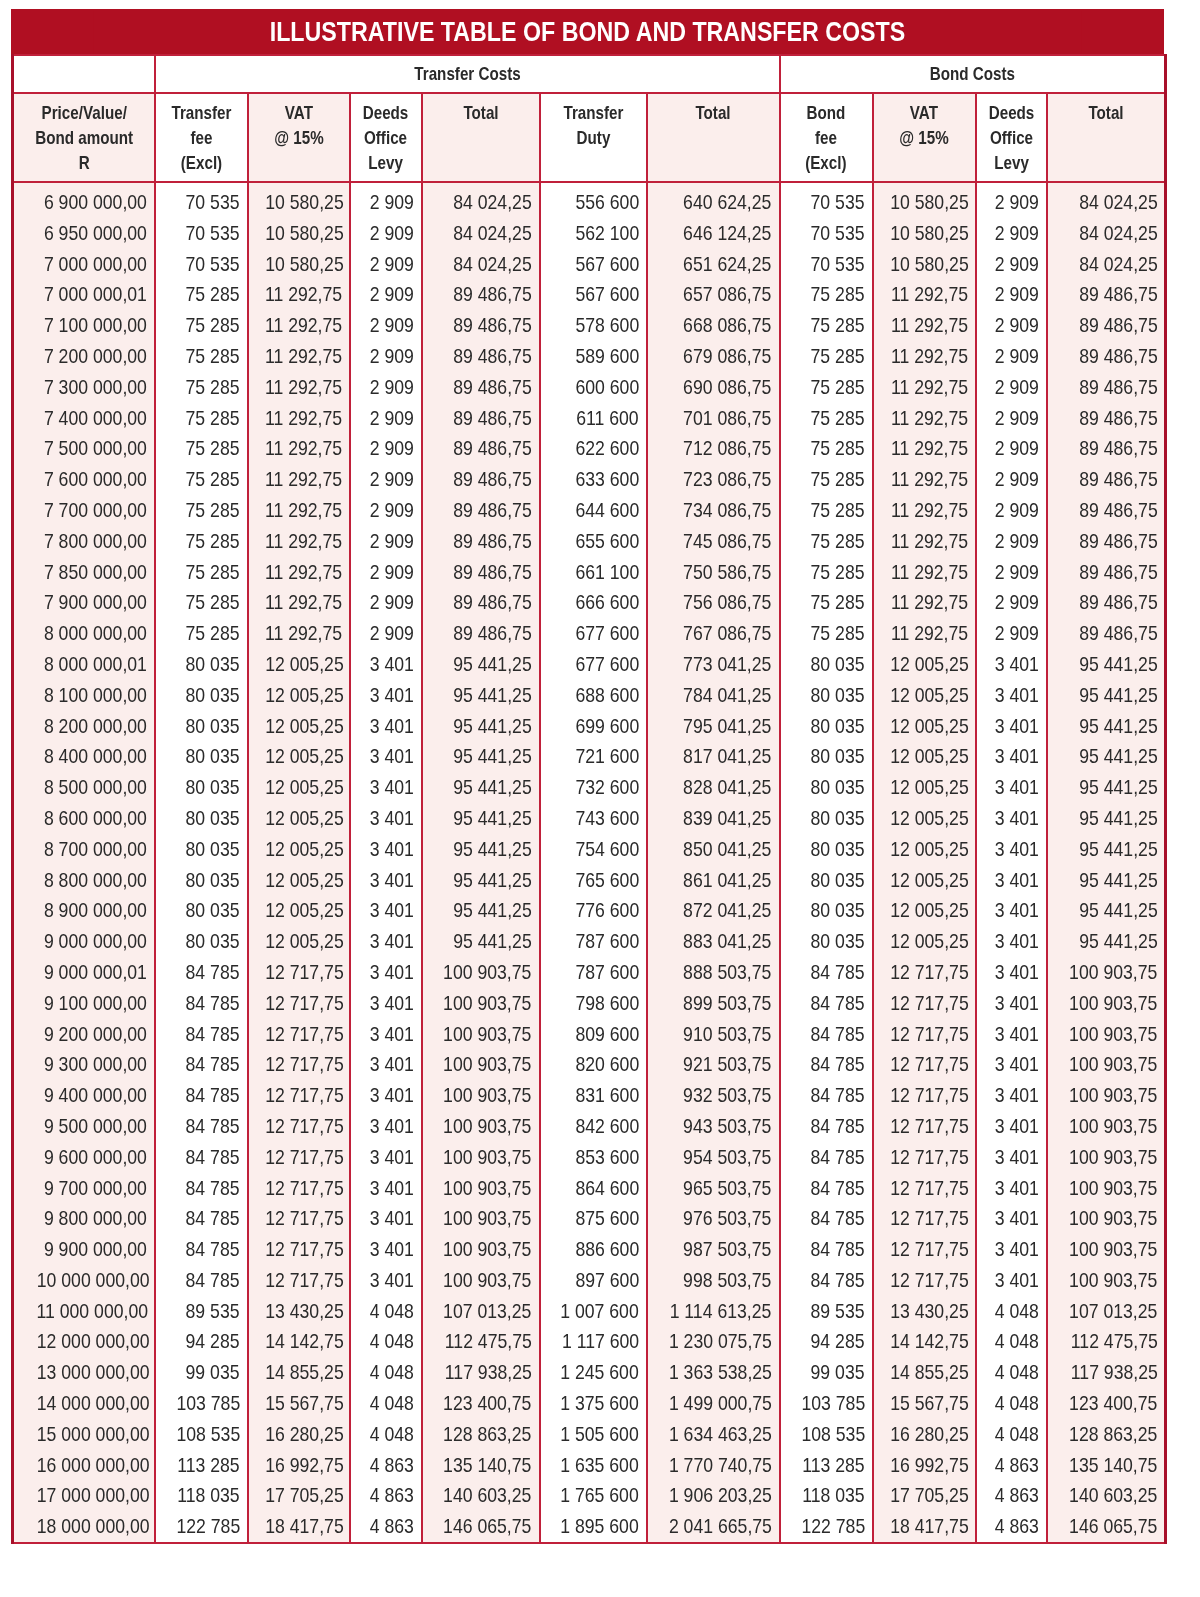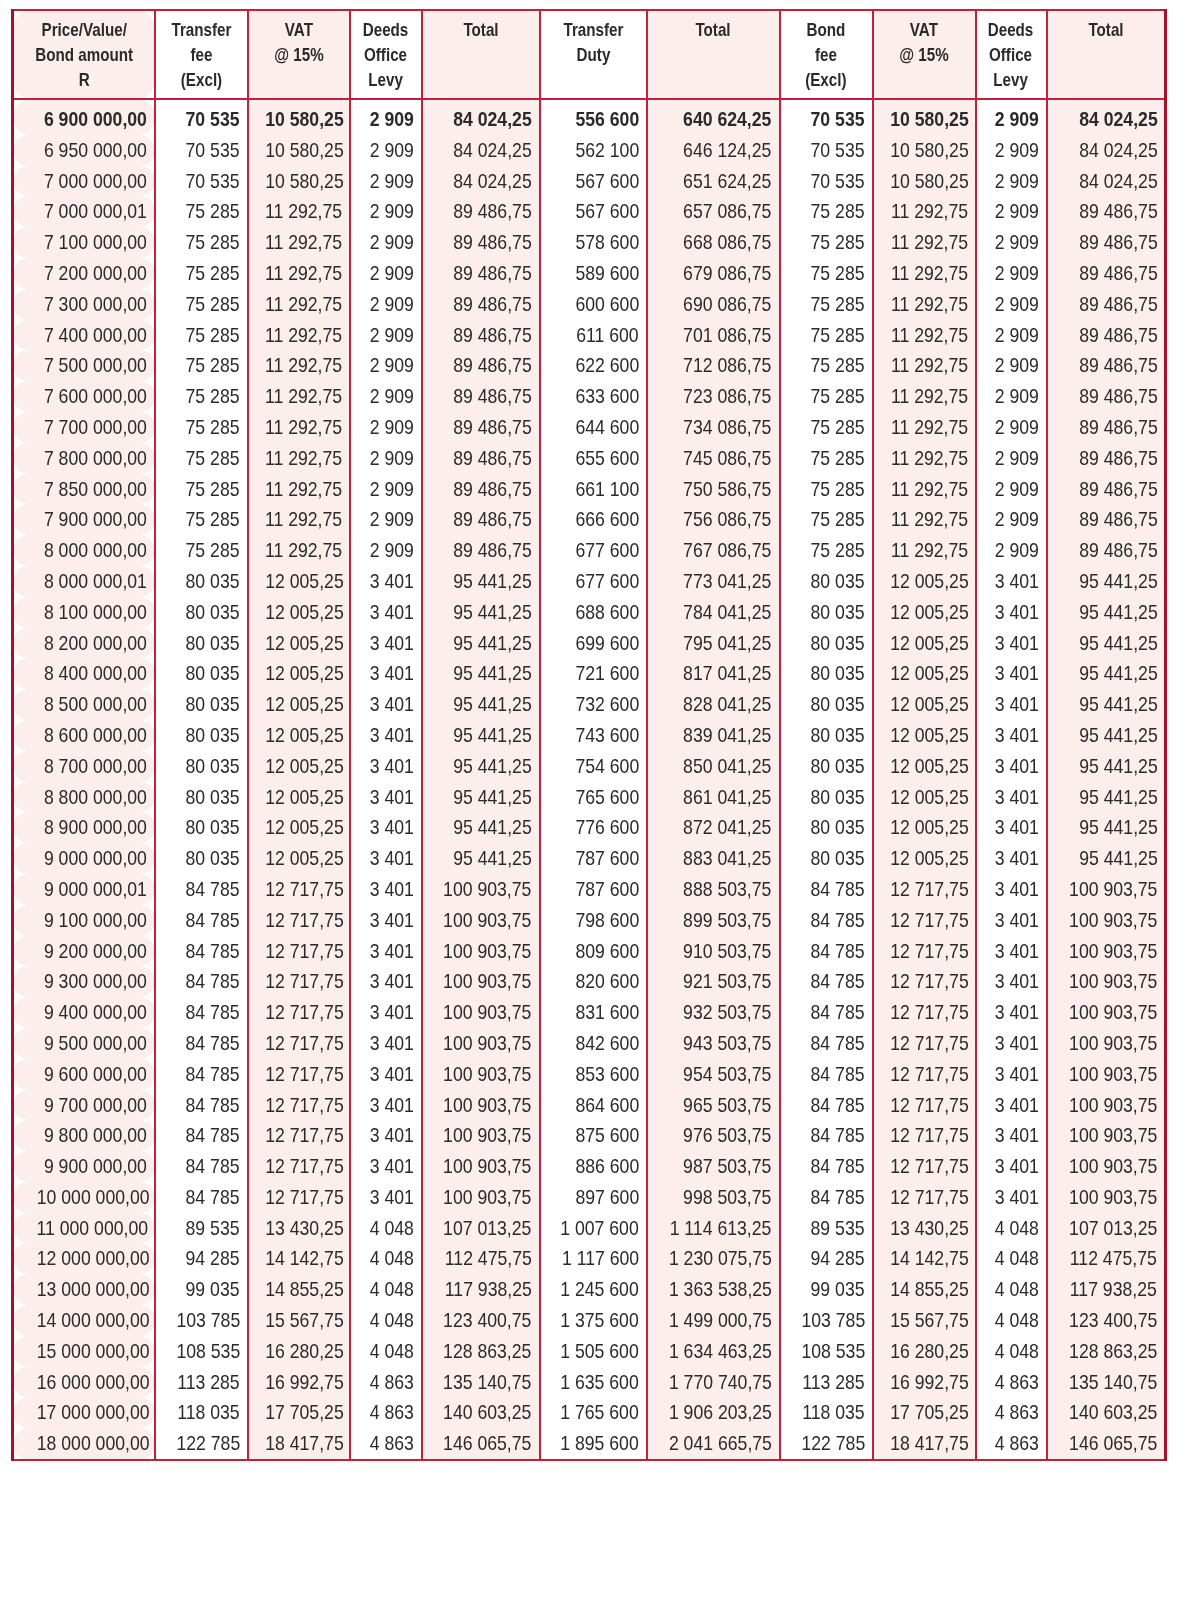--- a/index.html
+++ b/index.html
@@ -14,44 +14,52 @@
   td, th { border:2px solid #c0203a; padding:0; }
   th { font-weight:bold; font-size:19px; color:#2a2a2a; vertical-align:top; }
   th .t { display:inline-block; transform:scaleX(0.8); transform-origin:center top; line-height:25px; padding-top:6px; }
   .group th { height:36px; vertical-align:middle; }
   .group th .t { padding-top:0; line-height:36px; }
   .cols th { height:87px; }
   .tint { background:#fbeeec; }
   tbody td { border-top:none; border-bottom:none; font-size:21px; text-align:right; height:30.8px; line-height:30.8px;
              white-space:nowrap; overflow:hidden; }
   tbody td .v { display:inline-block; transform:scaleX(0.84); transform-origin:right center; padding-right:8px; }
-  tbody tr:first-child td { padding-top:4px;font-weight:bold; }
+  tbody tr:first-child td { padding-top:4px; }
   tbody tr:last-child td { border-bottom:2px solid #c0203a; }
-  .outer-left { border-left:3px solid #a8102a !important;border-radius:19px; }
+  .outer-left { border-left:3px solid #a8102a !important; }
   .outer-right { border-right:3px solid #a8102a !important; }
 </style>
 </head>
 <body>
 
 <div class="frame">
+  <div class="title-wrap">
+    <div class="title-bar">ILLUSTRATIVE TABLE OF BOND AND TRANSFER COSTS</div>
+  </div>
   <table>
     <colgroup>
       <col style="width:142px">
         <col style="width:93px">
         <col style="width:102px">
         <col style="width:72px">
       <col style="width:118px">
         <col style="width:107px">
         <col style="width:133px">
         <col style="width:93px">
       <col style="width:103px">
         <col style="width:71px">
         <col style="width:119px">
     </colgroup>
     <thead>
+      <tr class="group">
+        <th class="outer-left"><span class="t"></span></th>
+        <th colspan="6"><span class="t">Transfer Costs</span></th>
+        <th colspan="4" class="outer-right"><span class="t">Bond Costs</span></th>
+      </tr>
       <tr class="cols" id="col-header-row">
           <th class="tint outer-left"><span class="t"><span style="display: block;">Price/Value/</span><span style="display: block;">Bond amount</span><span style="display: block;">R</span></span></th>
           <th><span class="t"><span style="display: block;">Transfer</span><span style="display: block;">fee</span><span style="display: block;">(Excl)</span></span></th>
           <th class="tint"><span class="t"><span style="display: block;">VAT</span><span style="display: block;">@ 15%</span></span></th>
           <th><span class="t"><span style="display: block;">Deeds</span><span style="display: block;">Office</span><span style="display: block;">Levy</span></span></th>
           <th class="tint"><span class="t"><span style="display: block;">Total</span></span></th>
           <th><span class="t"><span style="display: block;">Transfer</span><span style="display: block;">Duty</span></span></th>
           <th class="tint"><span class="t"><span style="display: block;">Total</span></span></th>
           <th><span class="t"><span style="display: block;">Bond</span><span style="display: block;">fee</span><span style="display: block;">(Excl)</span></span></th>
           <th class="tint"><span class="t"><span style="display: block;">VAT</span><span style="display: block;">@ 15%</span></span></th>

